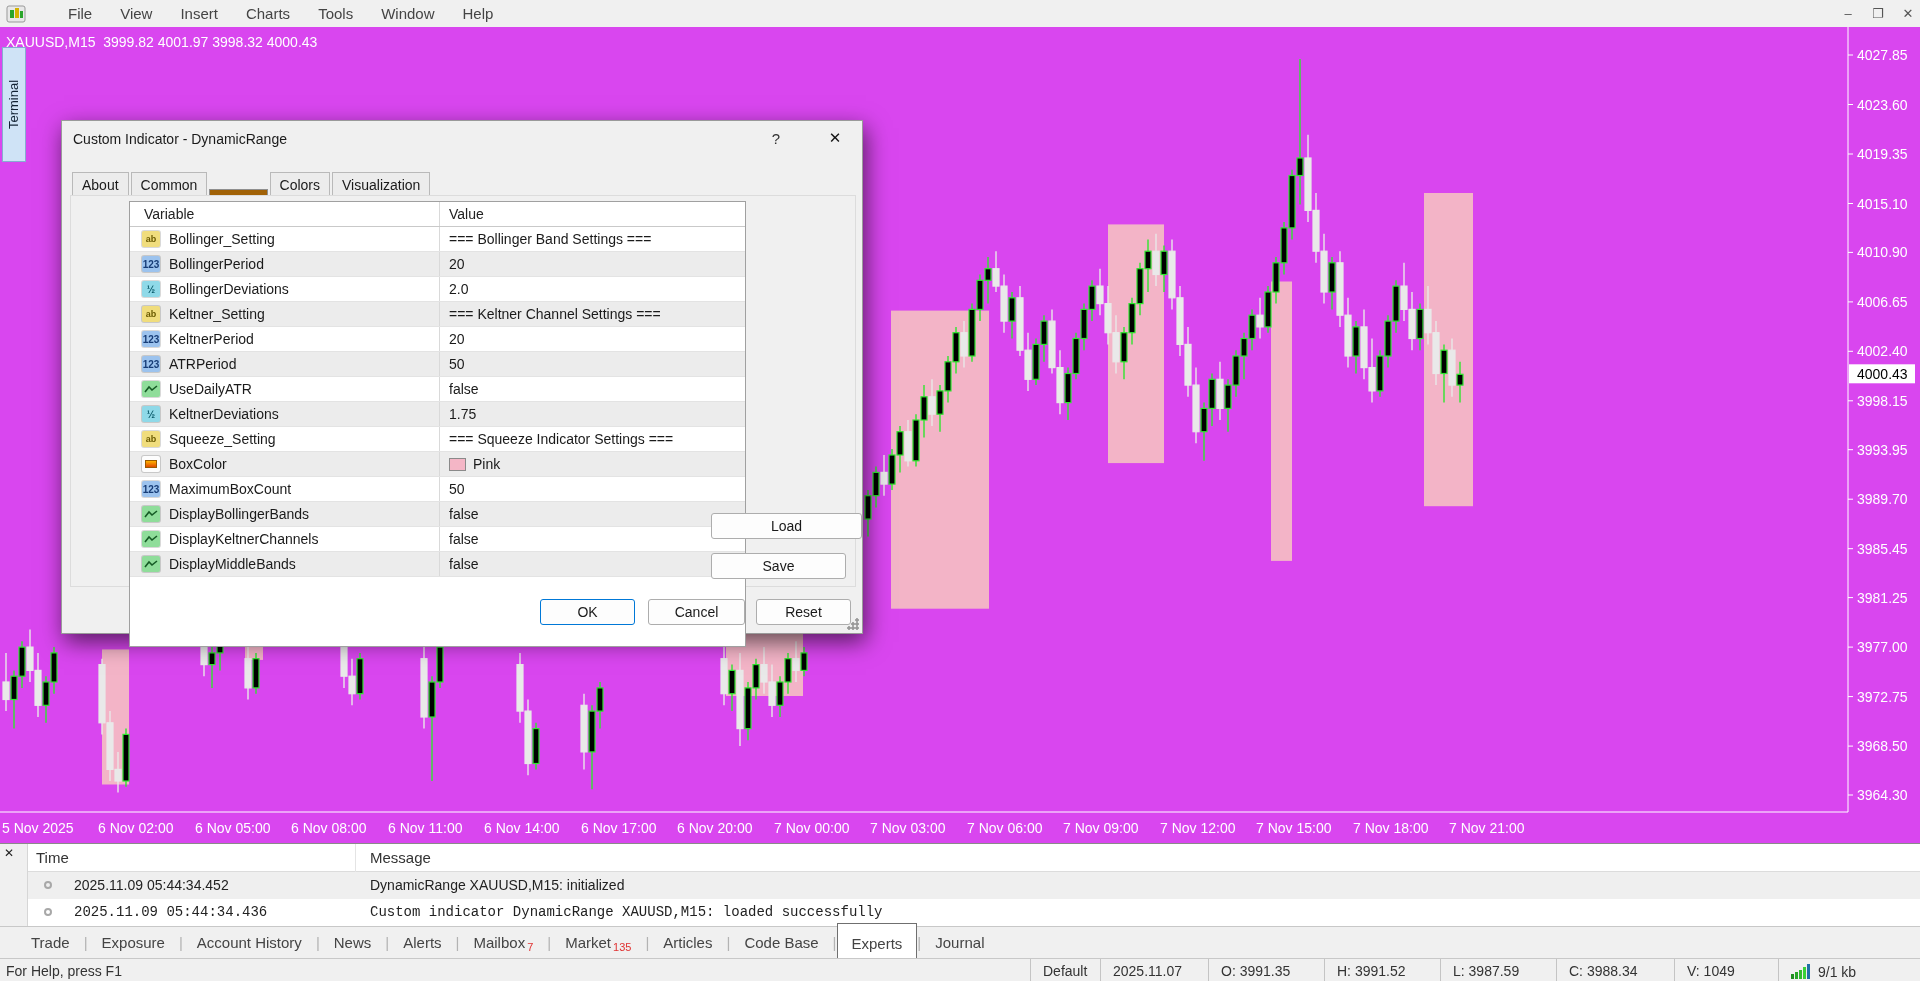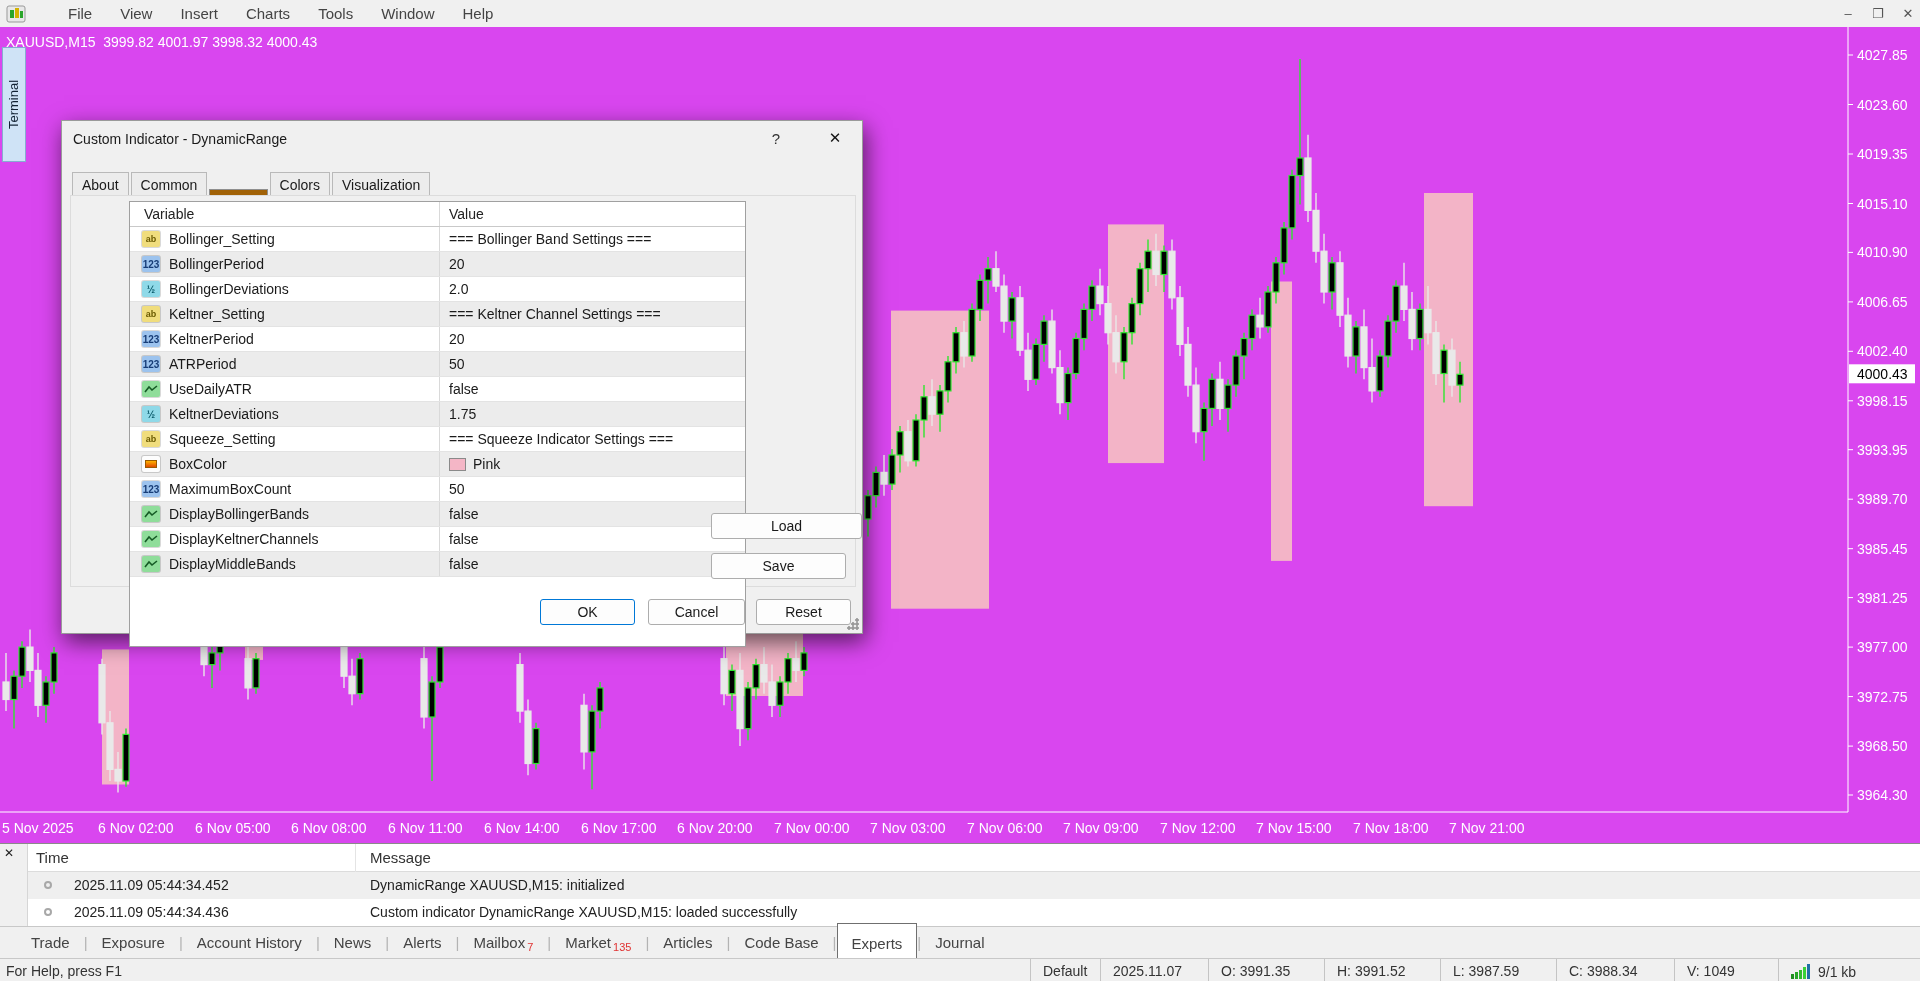--- a/index.html
+++ b/index.html
@@ -601,21 +601,21 @@
       <span class="t-col-time">Time</span>
       <span class="t-col-msg">Message</span>
     </div>
     <div class="t-divider"></div>
     <div id="t-rows">
         <div class="t-row" style="top: 28px; background: rgb(239, 239, 239);">
           <span class="dot"></span>
     <span class="time">2025.11.09 05:44:34.452</span>
     <span class="msg">DynamicRange XAUUSD,M15: initialized</span>
         </div>
-        <div class="t-row" style="top: 55px; background: rgb(255, 255, 255);">
+        <div class="t-row" style="top: 55px; background: rgb(255, 255, 255); font-family: Liberation Mono, monospace;">
           <span class="dot"></span>
     <span class="time">2025.11.09 05:44:34.436</span>
     <span class="msg">Custom indicator DynamicRange XAUUSD,M15: loaded successfully</span>
         </div>
       </div>
   </div>
   <div class="t-vtab">
       <span>Terminal</span>
     </div>
 

